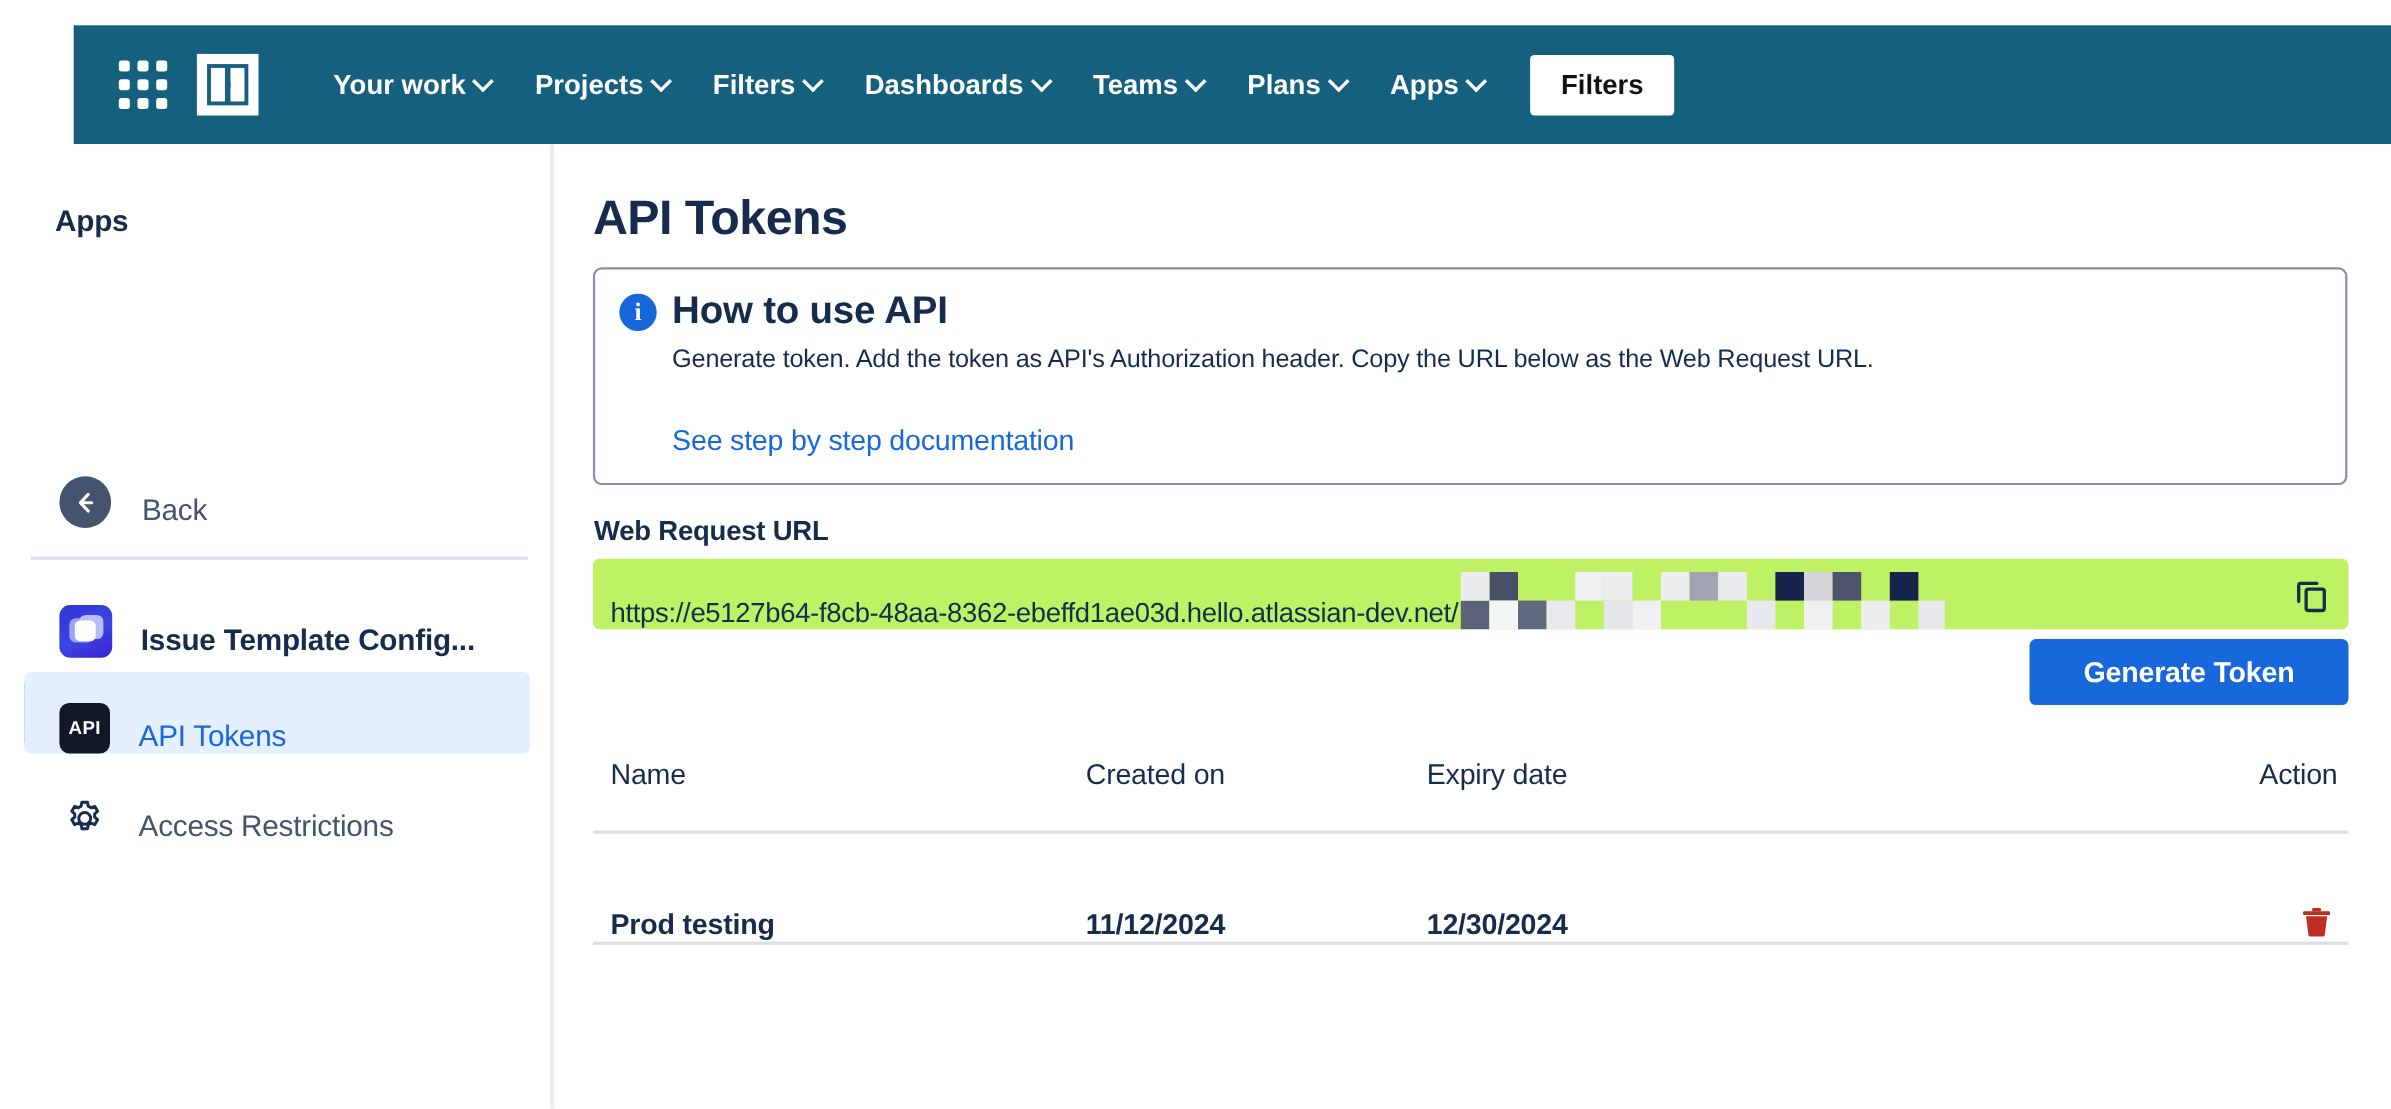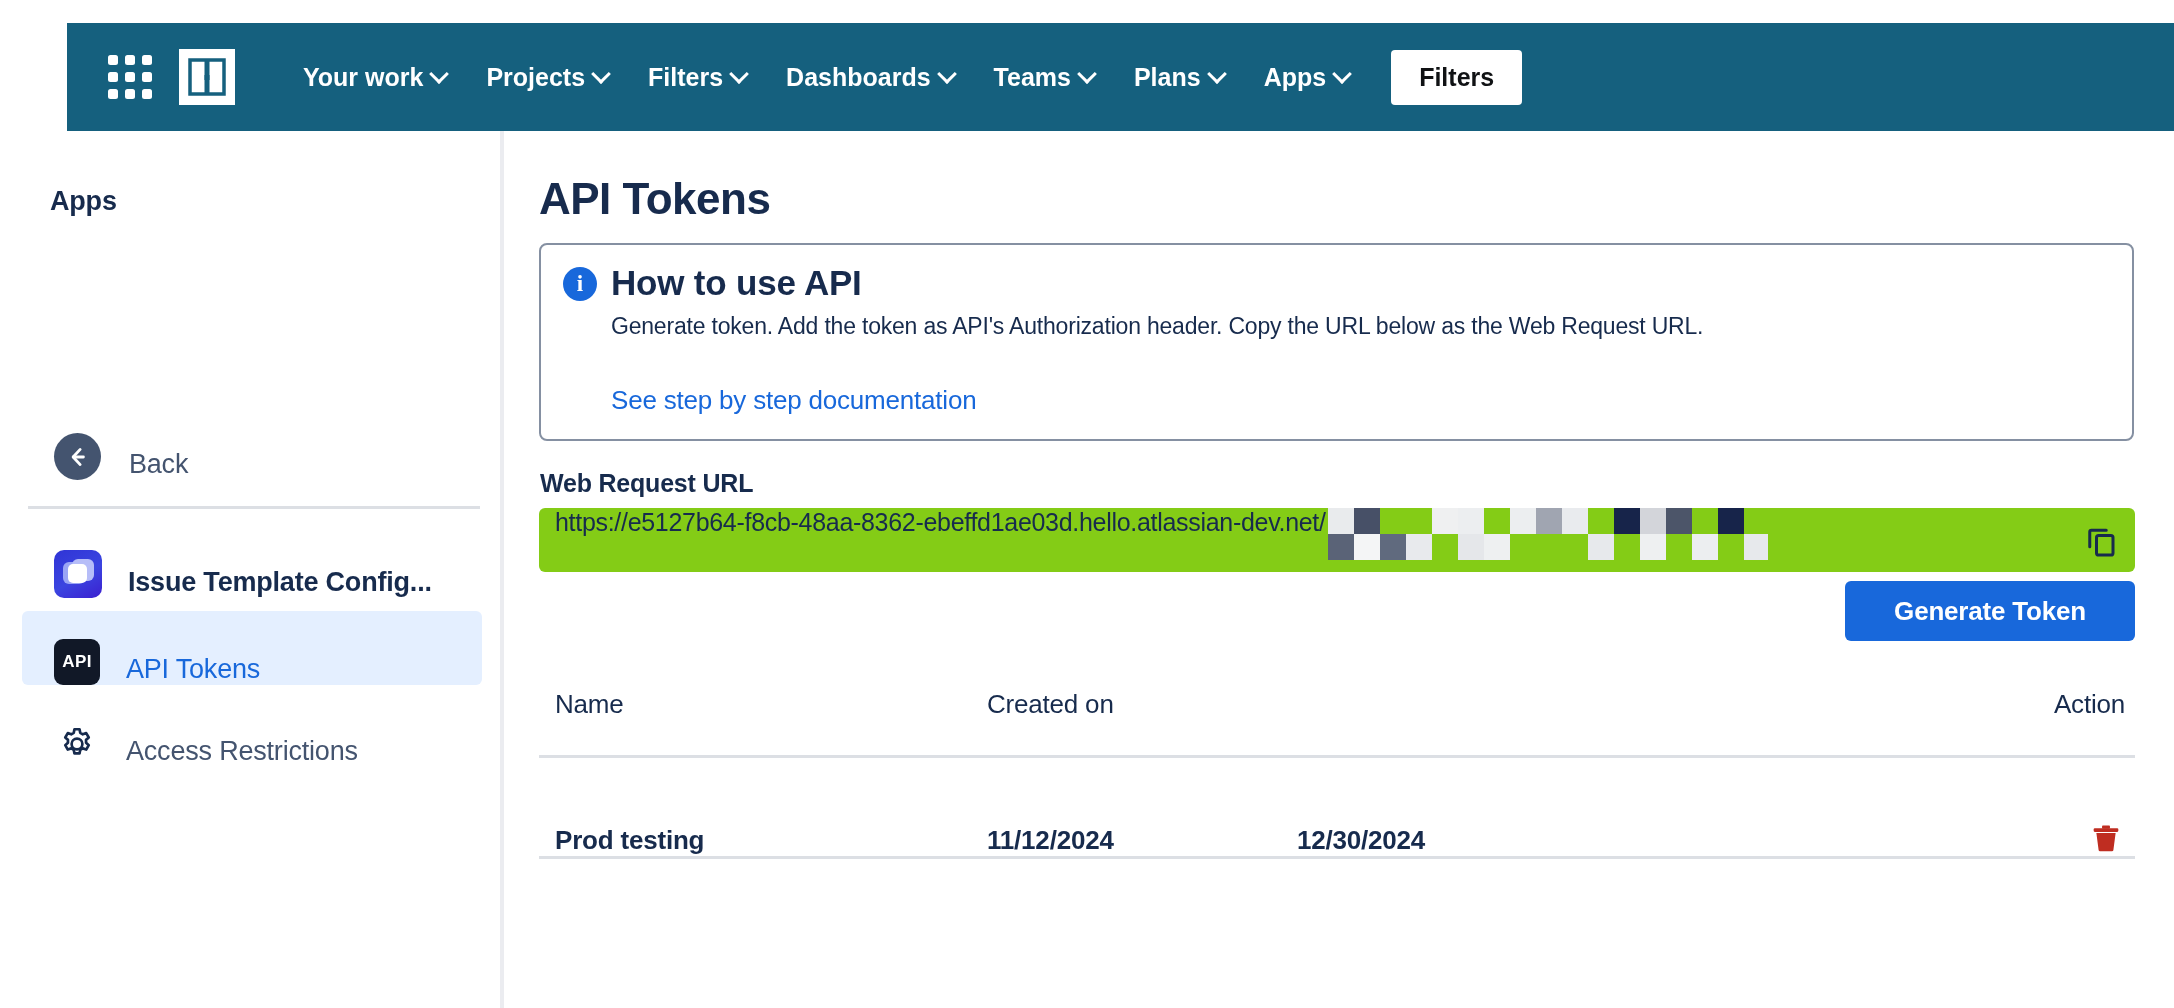--- a/index.html
+++ b/index.html
@@ -145,22 +145,22 @@
     cursor: pointer;
   }
 
   .url-label {
     position: absolute; left: 36px; top: 338px;
     font-size: 25px; font-weight: 700; color: #172b4d; letter-spacing: -0.2px;
   }
   .url-box {
     position: absolute; left: 35px; top: 377px;
     width: 1596px; height: 64px;
-    background: #84cc16; border-radius: 6px;
-    display: flex; align-items: flex-start;
+    background: #bef264; border-radius: 6px;
+    display: flex; align-items: flex-end;
   }
   .url-text {
     margin-left: 16px; font-size: 25px; color: #172b4d; letter-spacing: -0.3px;
     white-space: nowrap;
   }
   .mosaic { position: relative; height: 52px; width: 440px; margin-left: 2px; flex: none; }
   .mosaic b { position: absolute; display: block; }
   .copy-btn {
     position: absolute; right: 14px; top: 12px;
     width: 40px; height: 40px; cursor: pointer;
@@ -336,20 +336,21 @@
         </svg>
       </span>
     </div>
 
     <button class="gen-btn">Generate Token</button>
 
     <div class="tbl">
       <div class="tbl-head">
         <div class="c-name">Name</div>
         <div class="c-created">Created on</div>
+        <div class="c-expiry">Expiry date</div>
         <div class="c-action">Action</div>
       </div>
       <div class="tbl-rule"></div>
       <div class="tbl-row">
         <div class="c-name">Prod testing</div>
         <div class="c-created">11/12/2024</div>
         <div class="c-expiry">12/30/2024</div>
         <div class="c-action trash">
           <svg width="34" height="36" viewBox="0 0 24 24">
             <rect x="9.2" y="3.2" width="5.6" height="2.2" rx="0.6" fill="#bf2d21"></rect>

